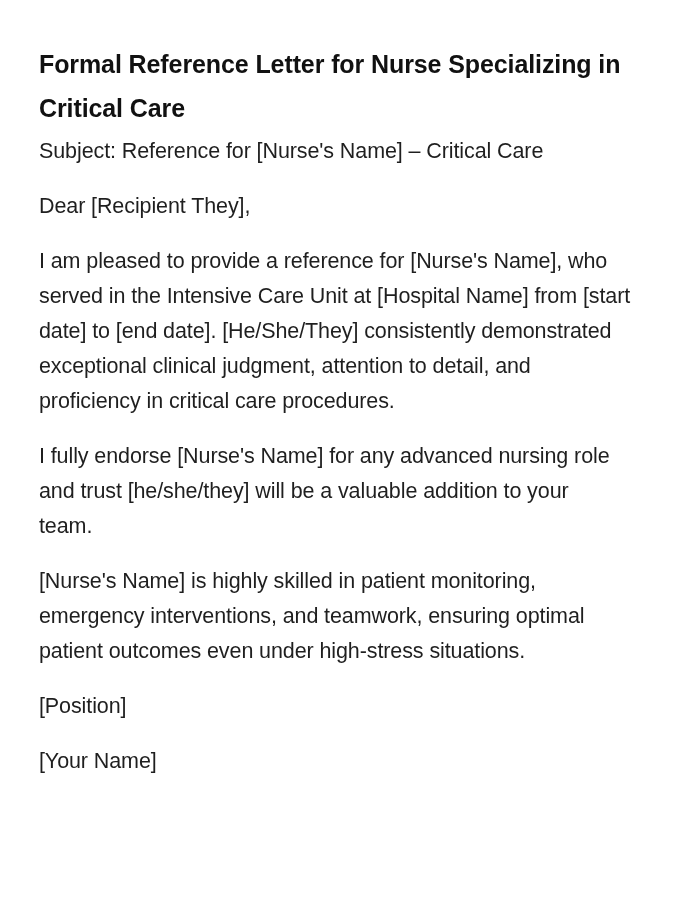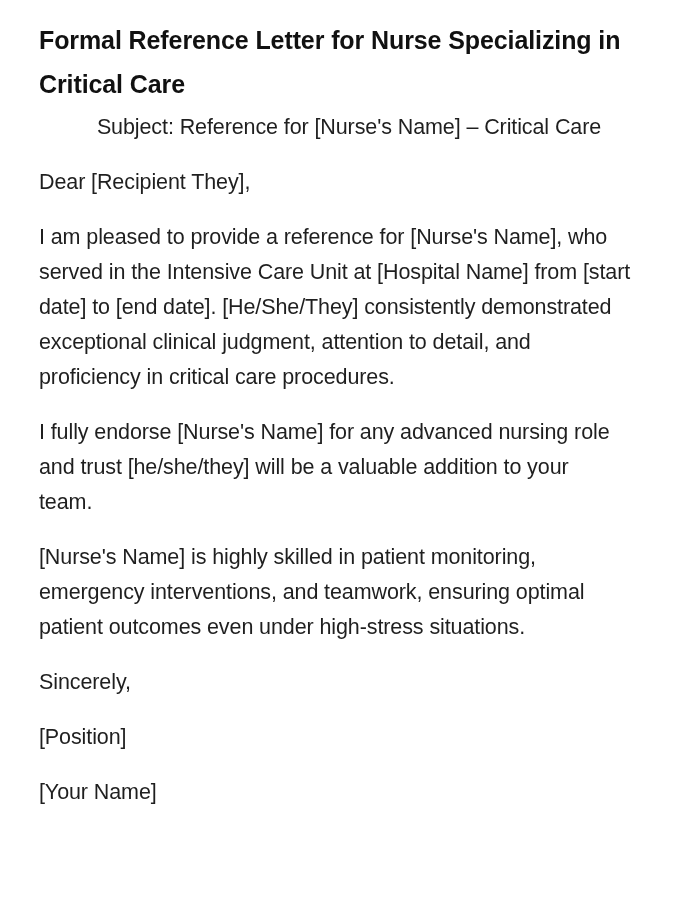--- a/index.html
+++ b/index.html
@@ -12,20 +12,21 @@
     width: 700px;
     height: 916px;
     background: #ffffff;
     overflow: hidden;
     font-family: "Liberation Sans", "DejaVu Sans", sans-serif;
   }
   .content {
     box-sizing: border-box;
     width: 659px;
     padding: 0 0 0 39px;
+    margin-top: 24px;
   }
   .letter-title {
     margin: 0;
     padding-top: 18px;
     font-size: 25px;
     line-height: 44px;
     font-weight: 700;
     letter-spacing: -0.1px;
     color: #111111;
     white-space: pre-line;
@@ -34,21 +35,20 @@
     margin: 20px 0 0 0;
     font-size: 21.5px;
     line-height: 35px;
     font-weight: 400;
     color: #1f1f1f;
     letter-spacing: -0.1px;
     white-space: pre-line;
   }
   p.subject {
     margin-top: 4px;
-    text-align: center;
   }
 </style>
 </head>
 <body>
 
 <div class="page">
   <div class="content">
 
     <h1 class="letter-title">Formal Reference Letter for Nurse Specializing in
 Critical Care</h1>
@@ -64,21 +64,20 @@
 proficiency in critical care procedures.</p>
 
     <p class="para">I fully endorse [Nurse's Name] for any advanced nursing role
 and trust [he/she/they] will be a valuable addition to your
 team.</p>
 
     <p class="para">[Nurse's Name] is highly skilled in patient monitoring,
 emergency interventions, and teamwork, ensuring optimal
 patient outcomes even under high-stress situations.</p>
 
-    <p class="line">Sincerely,</p>
 
     <p class="line">[Position]</p>
 
     <p class="line">[Your Name]</p>
 
 
   </div>
 </div>
 
 </body></html>

